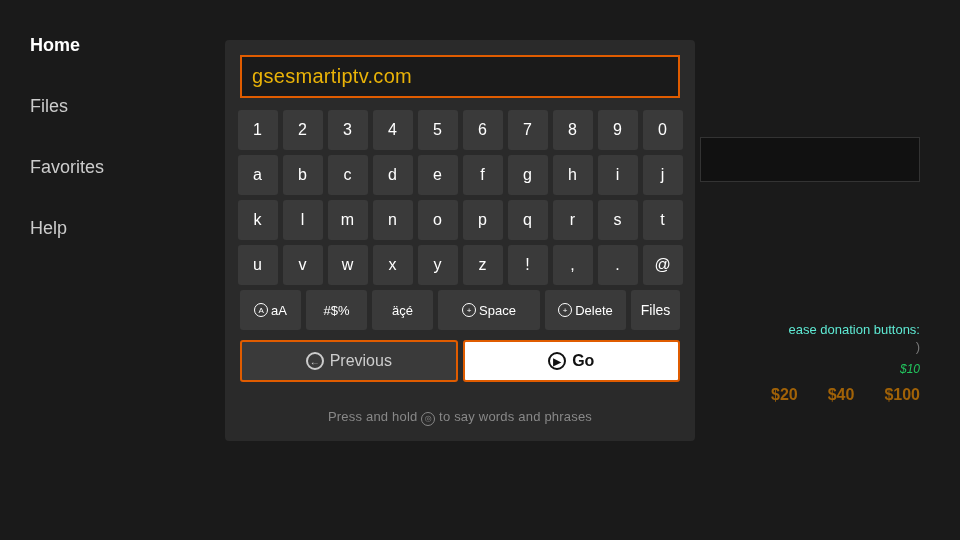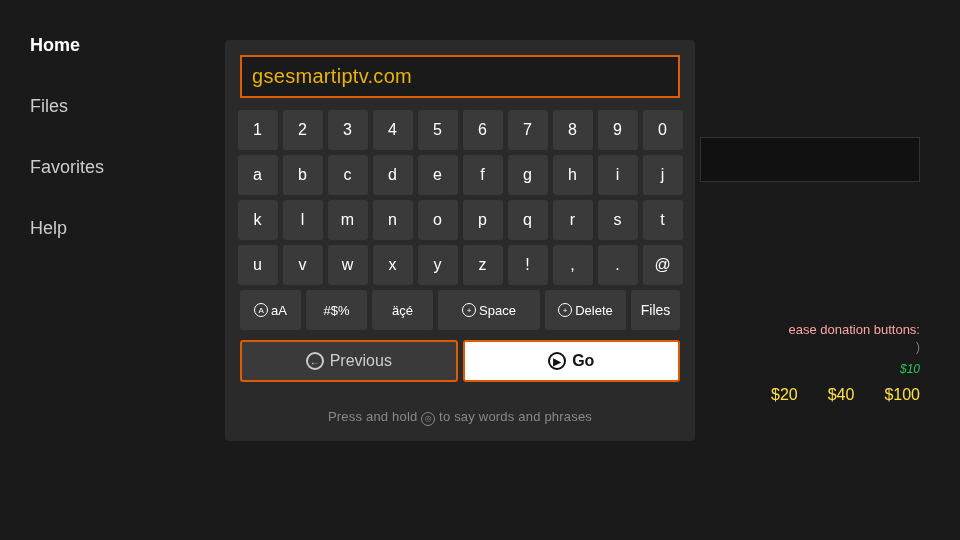--- a/index.html
+++ b/index.html
@@ -224,26 +224,26 @@
   </div>
   <div class="sidebar-item">
     <span>Help</span>
   </div>
 </div>
 
 <div class="main-content">
 
   <div class="background-content">
     <div class="bg-input-box"></div>
-    <div style="margin-top: 140px; color:#fca5a5; font-size:13px;text-align:right;">ease donation buttons:</div>
+    <div style="margin-top: 140px; color:#5eead4; font-size:13px;text-align:right;">ease donation buttons:</div>
     <div style="color:#777; font-size:13px; margin-top:2px;">)</div>
     <div style="display:flex; gap:30px; color:#22c55e; font-size:12px; margin-top:8px;font-style:italic;">
       <span>$10</span>
     </div>
-    <div style="display:flex; gap:30px; color:#fde047; font-size:16px; margin-top:10px;">
+    <div style="display:flex; gap:30px; color:#a16207; font-size:16px; margin-top:10px;font-weight:bold;">
       <span>$20</span>
       <span>$40</span>
       <span>$100</span>
     </div>
   </div>
 
   <div class="keyboard-dialog">
 
     <div class="url-input-row">
       <input class="url-input" type="text" value="gsesmartiptv.com" style="">

